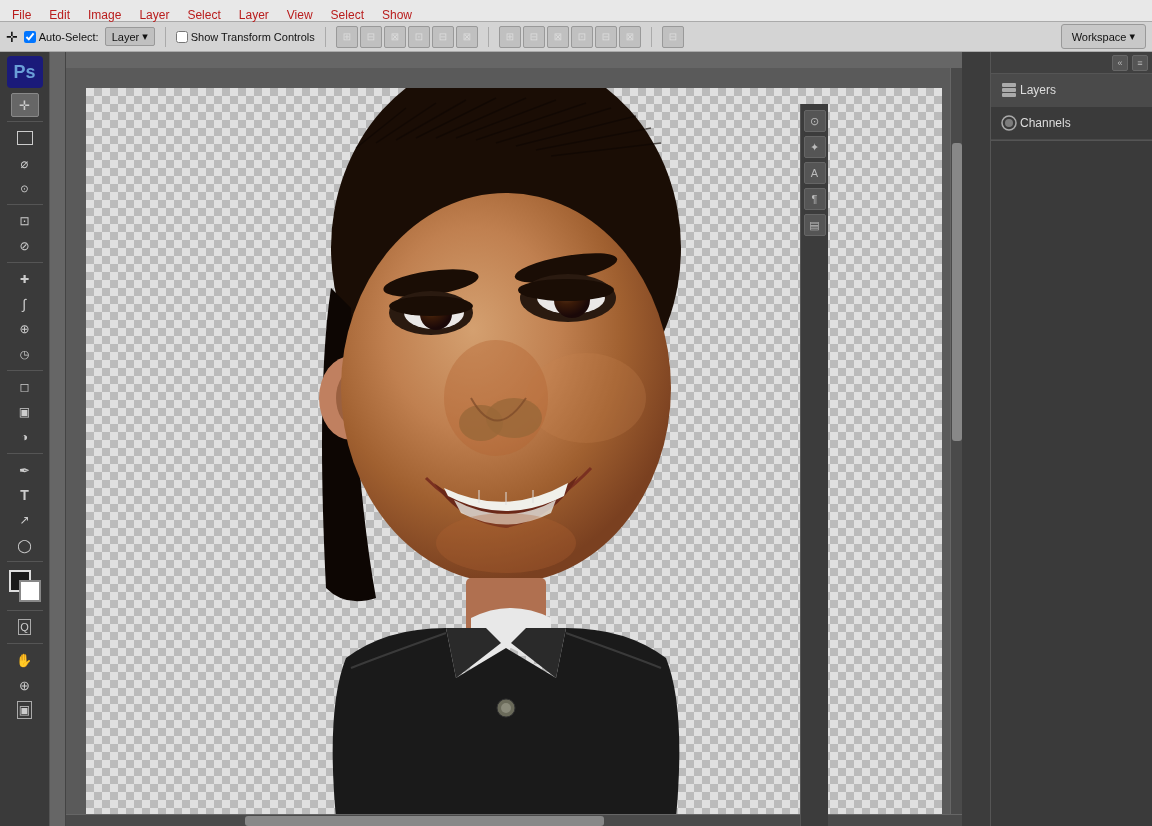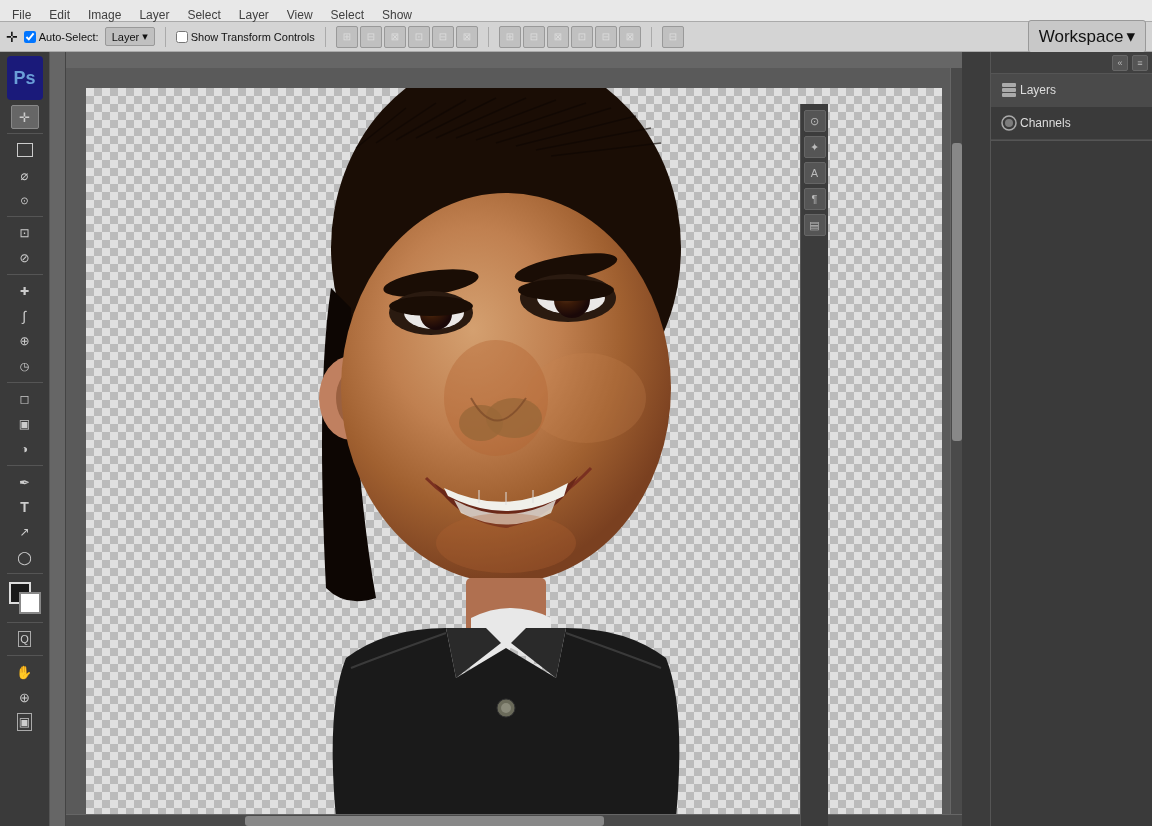--- a/index.html
+++ b/index.html
@@ -21,21 +21,21 @@
       background: #e8e8e8;
       display: flex;
       align-items: center;
       padding: 0 4px;
       gap: 2px;
       border-bottom: 1px solid #aaa;
     }
     .menu-item {
       padding: 2px 8px;
       font-size: 12px;
-      color: #404040;
+      color: #b91c1c;
       cursor: pointer;
       margin-top: 9px;
     }
 
     
     #options-bar {
       width: 100%;
       height: 30px;
       background: #d4d4d4;
       display: flex;
@@ -84,21 +84,21 @@
       justify-content: center;
       cursor: pointer;
       font-size: 10px;
     }
     .workspace-btn {
       margin-left: auto;
       background: #c8c8c8;
       border: 1px solid #999;
       border-radius: 3px;
       padding: 5px 10px;
-      font-size: 17px;
+      font-size: 11px;
       color: #111;
       cursor: pointer;
       display: flex;
       align-items: center;
       gap: 3px;
     }
 
     
     #main-layout {
       display: flex;
@@ -112,21 +112,21 @@
       background: #3a3a3a;
       border-right: 1px solid #555;
       display: flex;
       flex-direction: column;
       align-items: center;
       padding: 4px 0;
       gap: 1px;
     }
     .ps-logo {
       width: 36px;
-      height: 44px;
+      height: 32px;
       background: #1a1a7a;
       border-radius: 4px;
       display: flex;
       align-items: center;
       justify-content: center;
       font-size: 18px;
       font-weight: bold;
       color: #6a9fd8;
       margin-bottom: 4px;
     }

